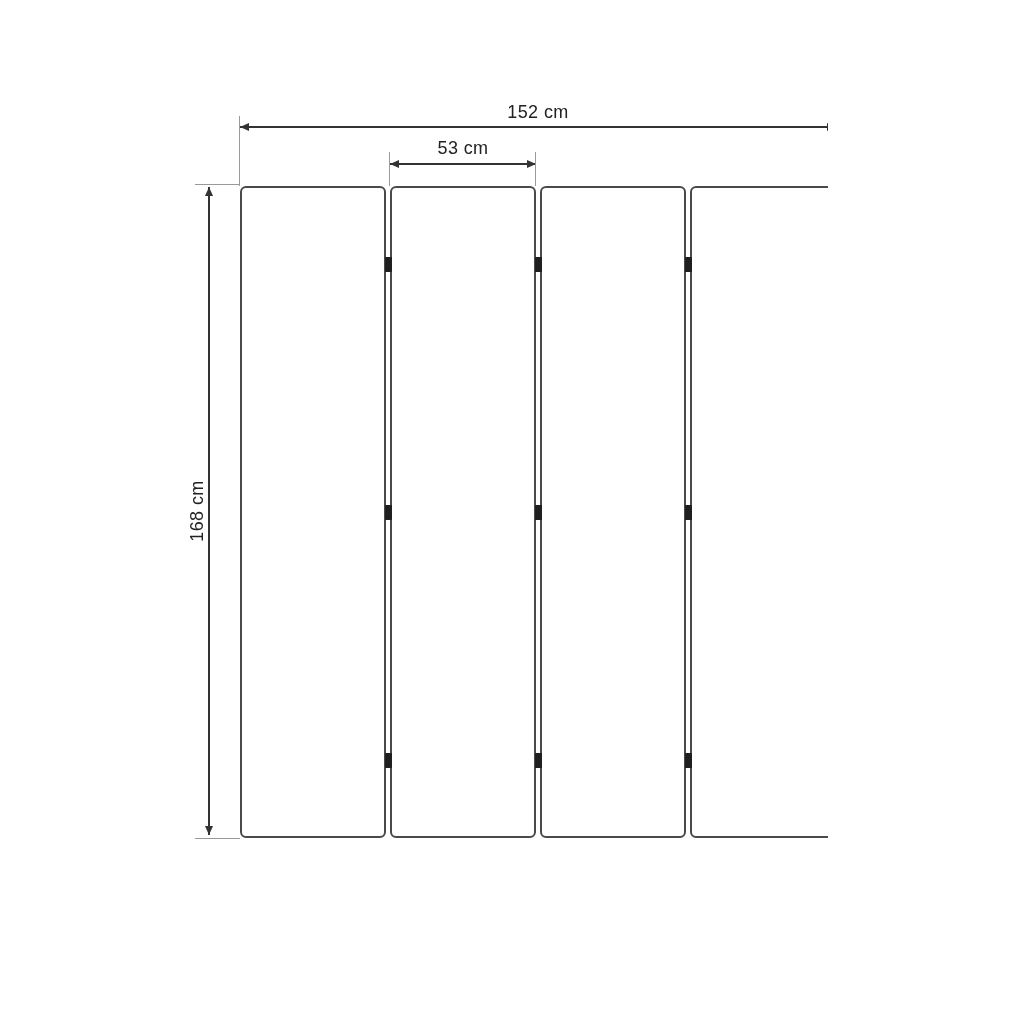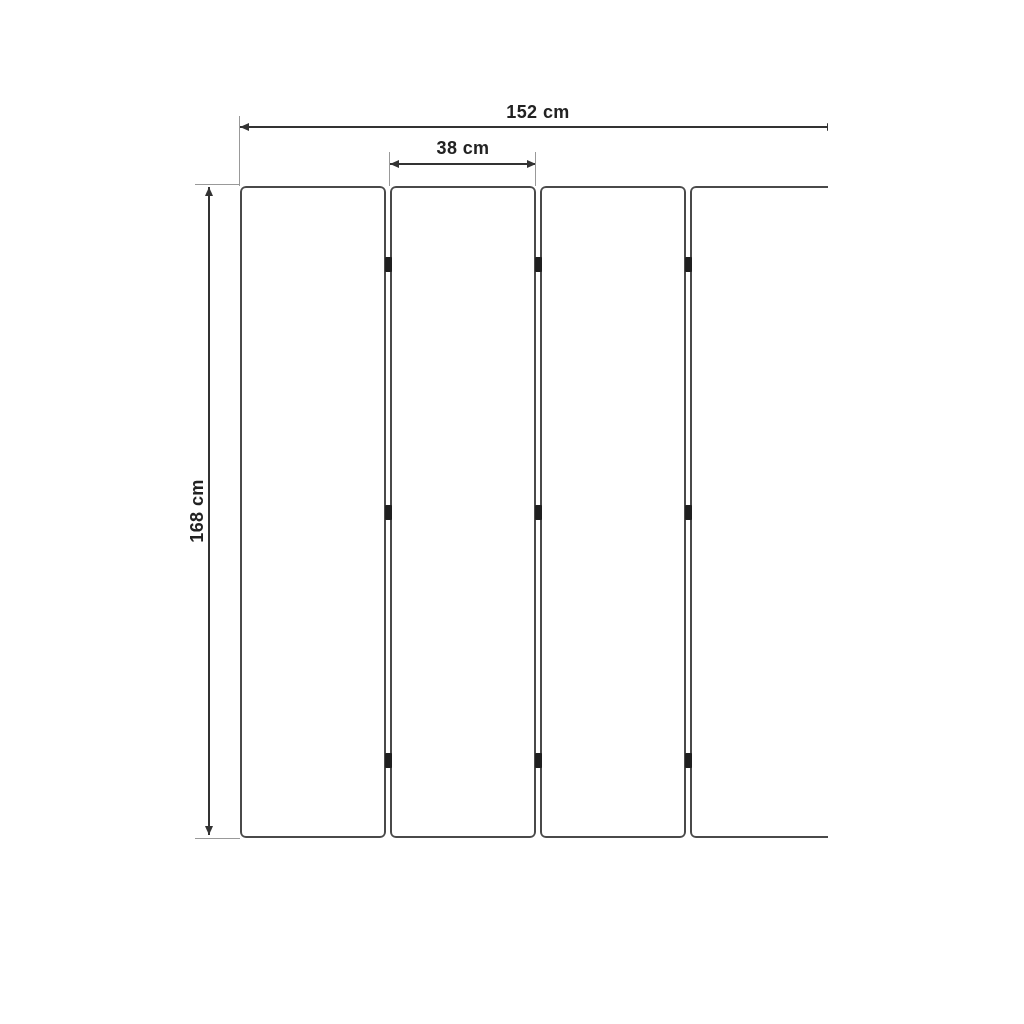--- a/index.html
+++ b/index.html
@@ -3,21 +3,20 @@
 <meta charset="utf-8">
 <style>
   * { margin:0; padding:0; box-sizing:border-box; }
   html, body { width:1024px; height:1024px; background:#ffffff; }
   .canvas {
     position:relative; width:828px; height:1024px;
     background:var(--background,#ffffff);
     font-family:"Liberation Sans", sans-serif;
     color:var(--text,#222222);
     overflow:hidden;
-    font-weight:bold;
   }
   .panels-row {
     position:absolute; left:240px; top:186px; width:596px; height:652px;
     display:flex; gap:4px;
   }
   .panel {
     flex:1 1 0;
     background:var(--panel-fill,#ffffff);
     border:2px solid var(--panel-border,#4a4a4a);
     border-radius:6px;
@@ -46,21 +45,21 @@
 
 <div class="canvas">
 
   <div class="dim-label" style="left:240px; top:101px; width:596px; text-align:center;">152 cm</div>
   <div class="line-h" style="left:240px; top:126px; width:596px;"></div>
   <div class="arr left" style="left:240px; top:123px;"></div>
   <div class="arr right" style="left:827px; top:123px;"></div>
   <div class="ext-v" style="left:239px; top:116px; height:70px;"></div>
   <div class="ext-v" style="left:835px; top:116px; height:70px;"></div>
 
-  <div class="dim-label" style="left:390px; top:137px; width:146px; text-align:center;">38 cm</div>
+  <div class="dim-label" style="left:390px; top:137px; width:146px; text-align:center;">53 cm</div>
   <div class="line-h" style="left:390px; top:163px; width:146px;"></div>
   <div class="arr left" style="left:390px; top:160px;"></div>
   <div class="arr right" style="left:527px; top:160px;"></div>
   <div class="ext-v" style="left:389px; top:152px; height:34px;"></div>
   <div class="ext-v" style="left:535px; top:152px; height:34px;"></div>
 
   <div class="dim-label rot" style="left:157px; top:500px; width:80px; height:22px; text-align:center;">168 cm</div>
   <div class="line-v" style="left:208px; top:187px; height:648px;"></div>
   <div class="arr up" style="left:205px; top:187px;"></div>
   <div class="arr down" style="left:205px; top:826px;"></div>

